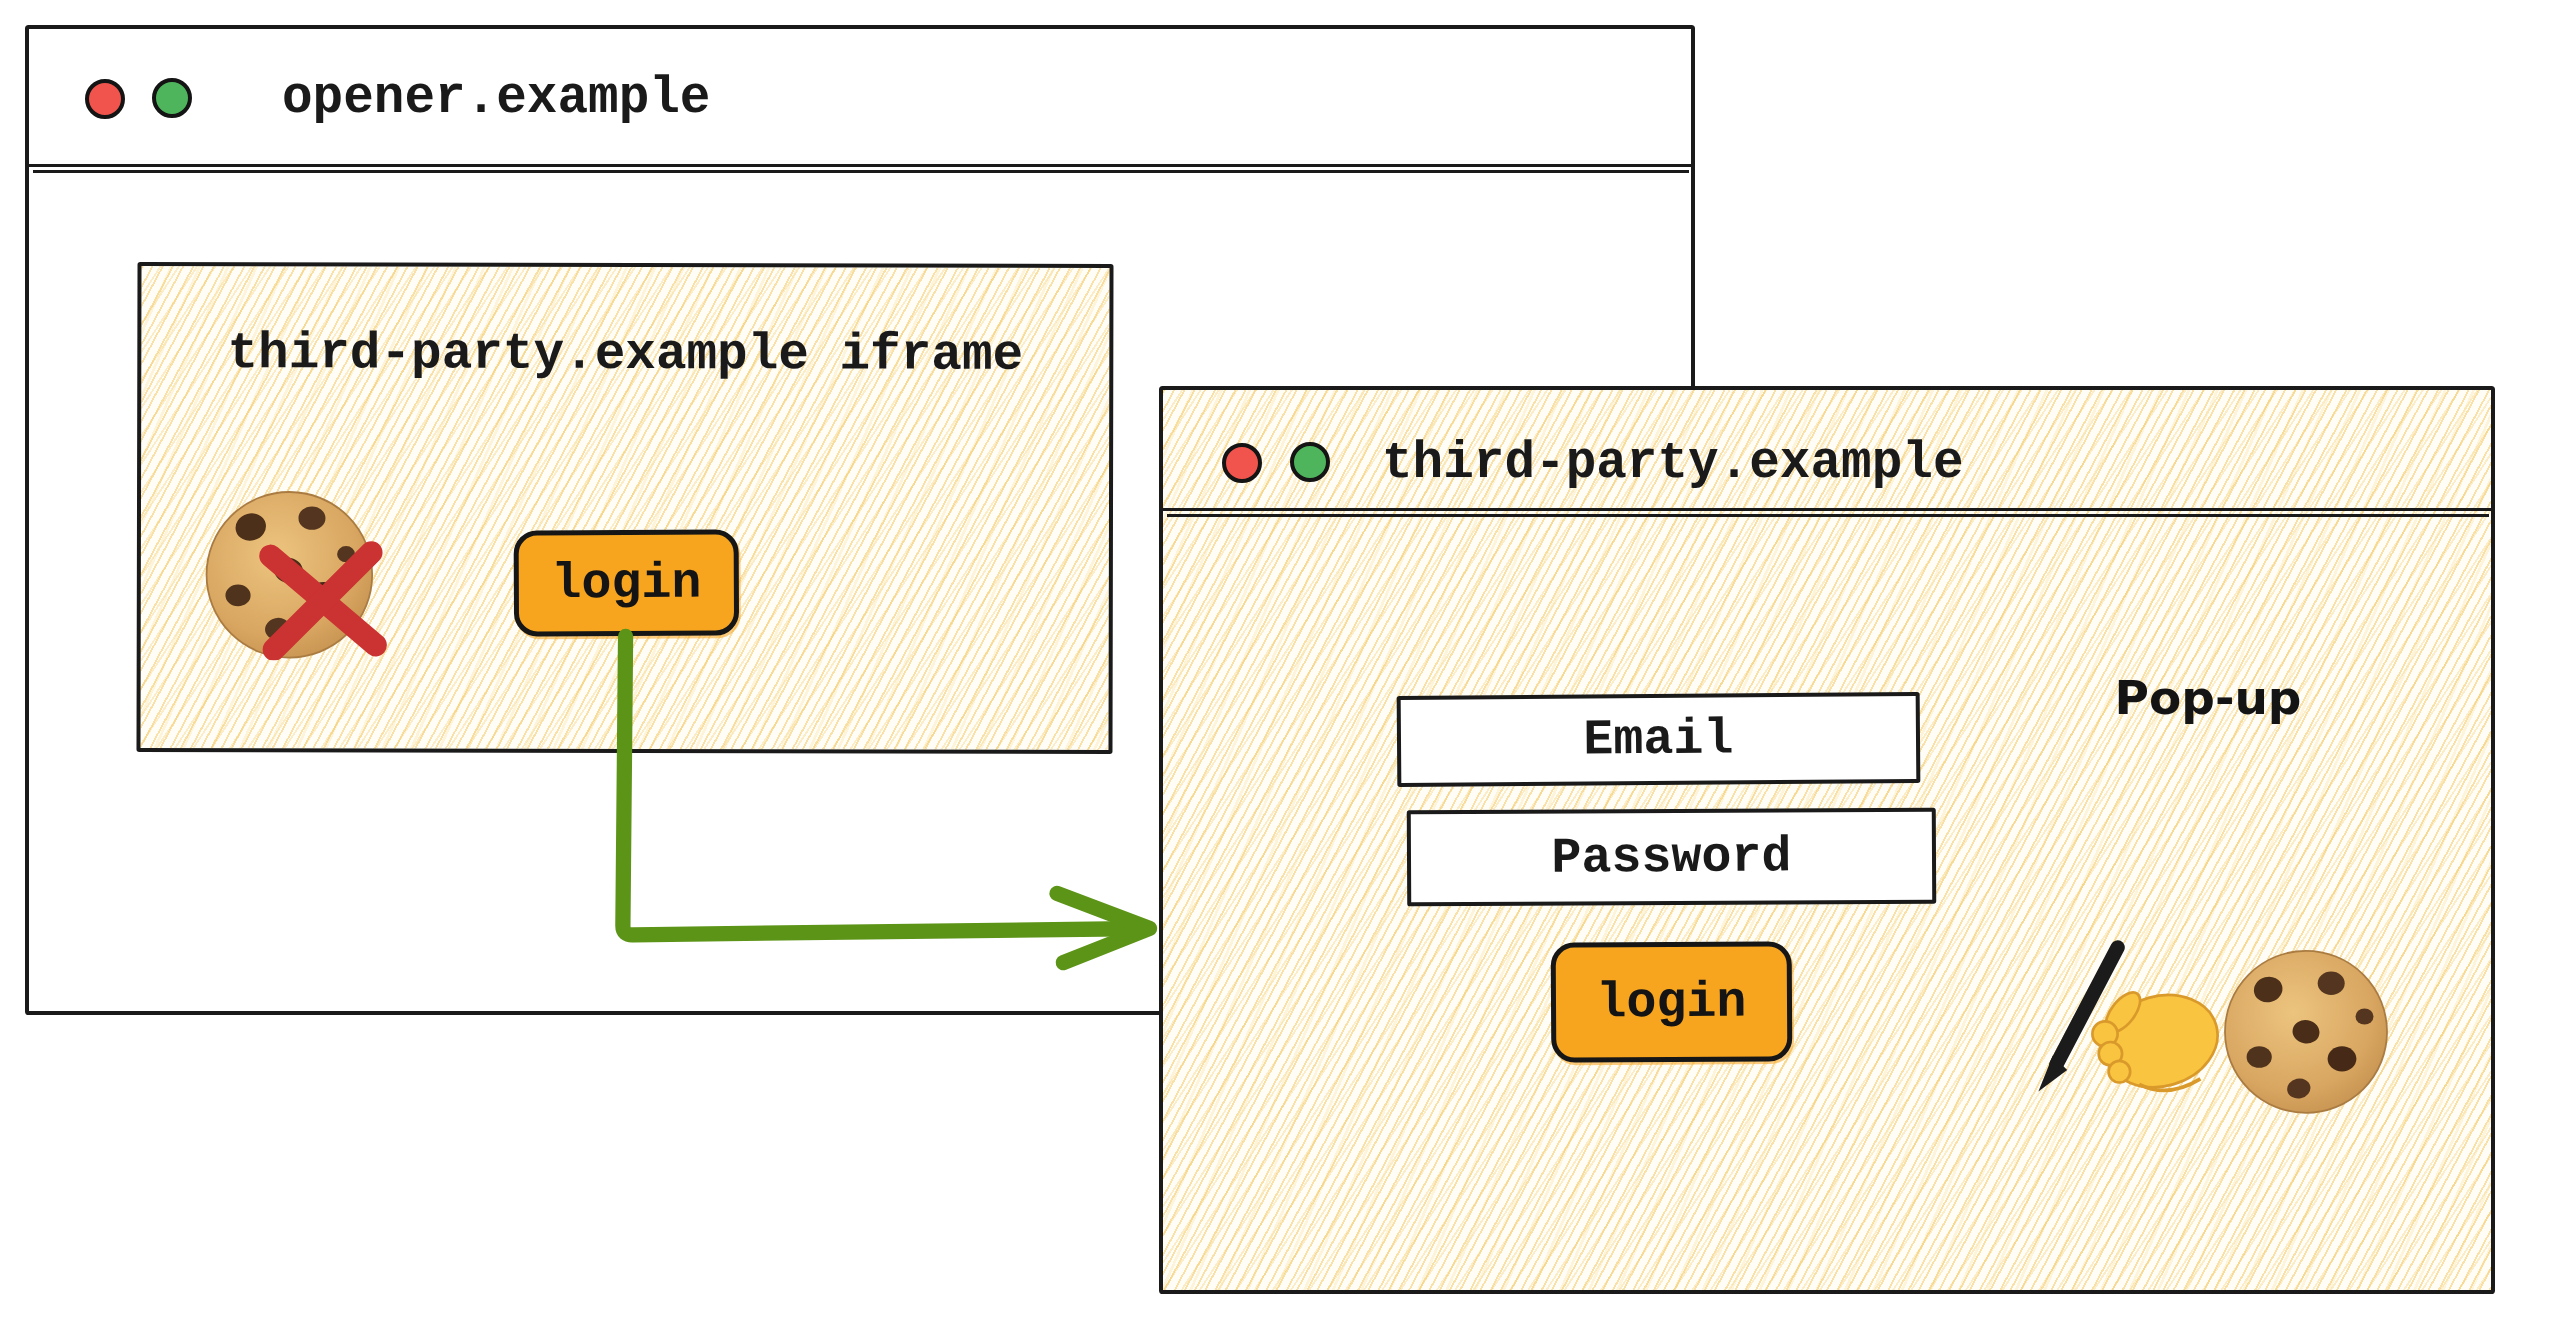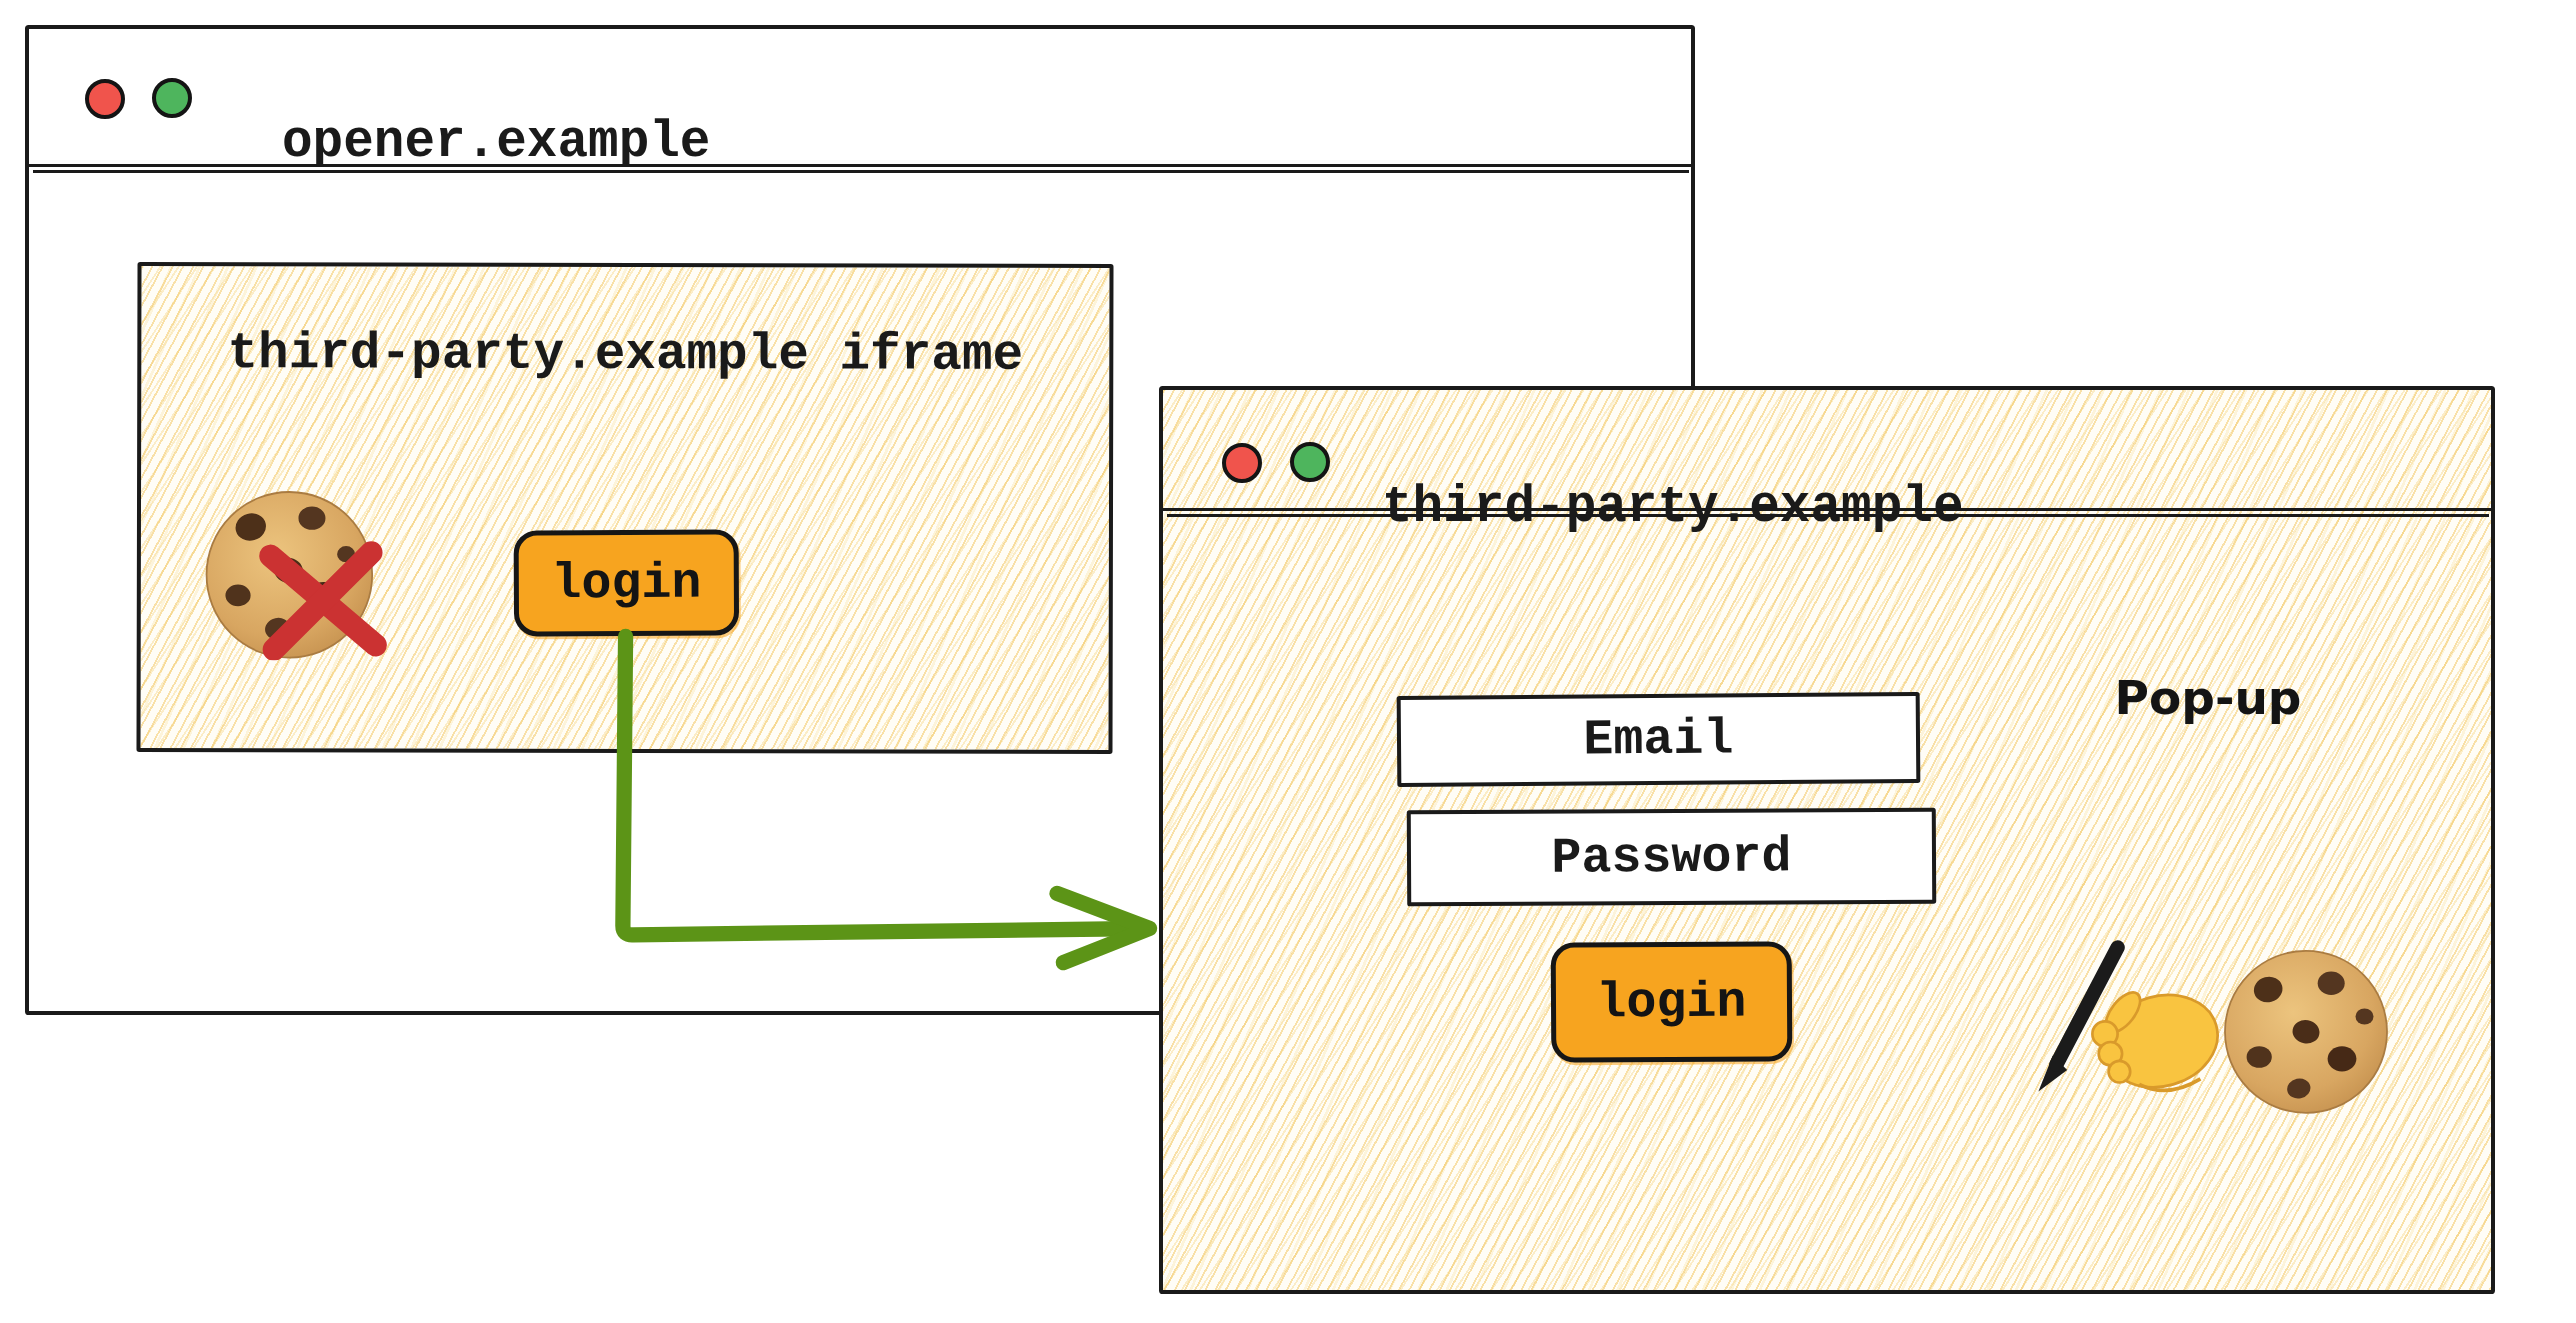--- a/index.html
+++ b/index.html
@@ -18,21 +18,21 @@
       repeating-linear-gradient(123deg, rgba(246,214,134,.42) 0 1.8px, transparent 1.8px 15.3px),
       repeating-linear-gradient(114deg, rgba(248,224,158,.32) 0 2.7px, transparent 2.7px 26px);
   }
 
   .window{position:absolute;border:4.5px solid #1a1a1a;box-sizing:border-box;border-radius:3.6px;}
   .titlebar{position:absolute;left:0;right:0;top:0;border-bottom:3.6px solid #1a1a1a;}
   .titlebar::after{ 
     content:"";position:absolute;left:3.6px;right:1.8px;bottom:-9px;height:2.7px;background:#1a1a1a;
   }
   .light{position:absolute;width:40px;height:40px;border-radius:50%;border:4.5px solid #141414;box-sizing:border-box;}
-  .wtitle{position:absolute;font-size:51px;letter-spacing:0;white-space:nowrap;margin-top:44px;}
+  .wtitle{position:absolute;font-size:51px;letter-spacing:0;white-space:nowrap;}
 
   .box-field{
     position:absolute;background:#ffffff;border:4.5px solid #1a1a1a;box-sizing:border-box;
     display:flex;align-items:center;justify-content:center;font-size:50px;border-radius:2.7px;
   }
   .btn-login{
     position:absolute;background:#f7a41f;border:5.4px solid #161616;box-sizing:border-box;border-radius:23.4px;
     display:flex;align-items:center;justify-content:center;font-size:50px;color:#141414;
     box-shadow:1.8px 2.7px 0 rgba(247,164,31,.55);
   }

